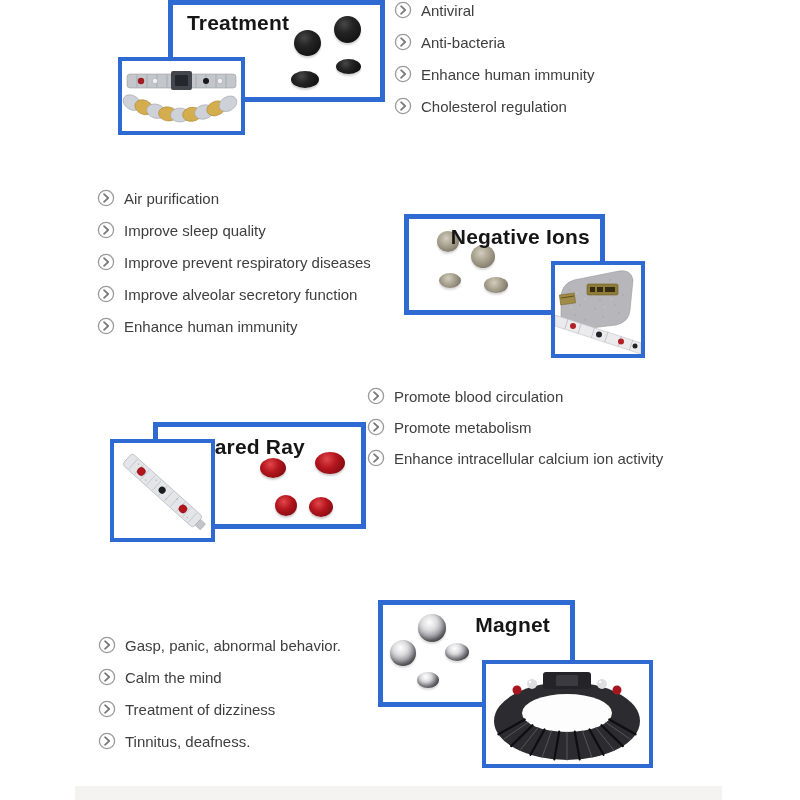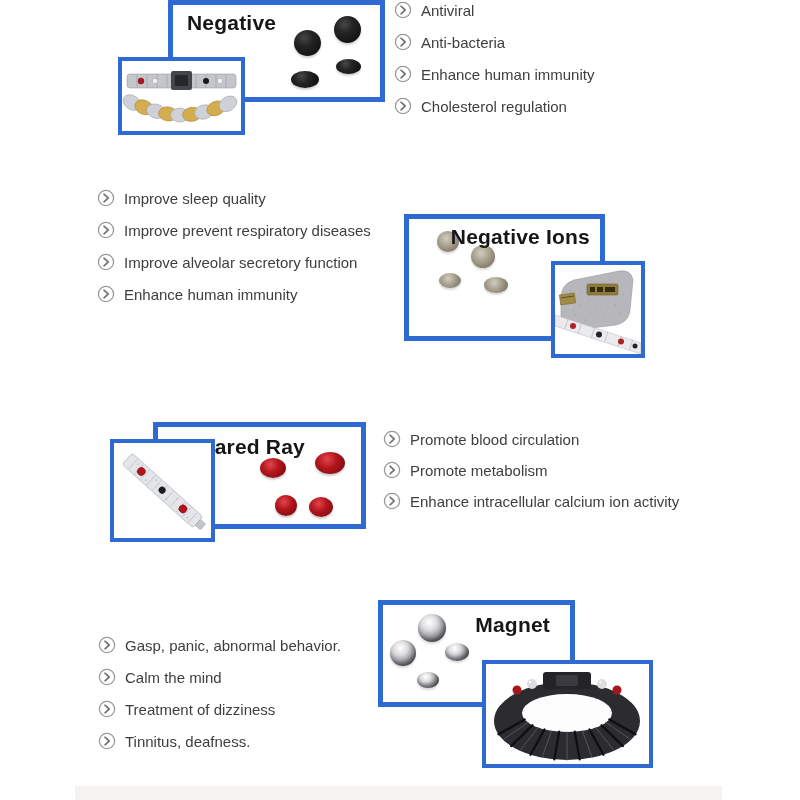--- a/index.html
+++ b/index.html
@@ -35,21 +35,21 @@
   .bead-tan{background:radial-gradient(circle at 42% 35%, #d2cdbd 0%, #a49d8b 45%, #7d7668 82%, #6b6456 100%);border-radius:50%;box-shadow:0 2px 2px rgba(0,0,0,0.15);}
   .bead-red{background:radial-gradient(circle at 40% 32%, #e0474b 0%, #b5161e 40%, #8a0d13 75%, #6e080d 100%);border-radius:50%;box-shadow:0 2px 2px rgba(0,0,0,0.2);}
   .bead-chrome{background:radial-gradient(circle at 40% 30%, #ffffff 0%, #dcdcde 30%, #9a9aa0 58%, #606066 82%, #48484e 100%);border-radius:50%;box-shadow:inset -2px -3px 4px rgba(0,0,0,0.35), 0 2px 2px rgba(0,0,0,0.15);}
   .bottom-band{position:absolute;left:75px;top:786px;width:647px;height:14px;background:#f4f3f2;z-index:0;}
   svg{display:block;}
 </style>
 </head>
 <body>
 
 <div class="panel" style="left:168px;top:0;width:217px;height:102px;">
-  <div class="panel-title" style="left:14px;top:6px;">Negative</div>
+  <div class="panel-title" style="left:14px;top:6px;">Treatment</div>
   <div>
     <div class="bead bead-black" style="left:121px;top:25px;width:27px;height:26px;"></div>
     <div class="bead bead-black" style="left:161px;top:11px;width:27px;height:27px;"></div>
     <div class="bead bead-black" style="left:118px;top:66px;width:28px;height:17px;"></div>
     <div class="bead bead-black" style="left:163px;top:54px;width:25px;height:15px;"></div>
   </div>
 </div>
 
 <div class="photo-box" style="left:118px;top:57px;width:127px;height:78px;">
   <svg width="119" height="70" viewBox="0 0 119 70">
@@ -110,20 +110,27 @@
     <span class="btext">Cholesterol regulation</span>
   </div>
 </div>
 
 <div class="blist" style="left:97px;top:188px;">
   <div class="benefit">
     <svg class="bicon" viewBox="0 0 18 18">
         <circle cx="9" cy="9" r="7.6" fill="none" stroke="#999" stroke-width="1.3"></circle>
         <path d="M7 5.2 L11.2 9 L7 12.8" fill="none" stroke="#777" stroke-width="1.7" stroke-linecap="round" stroke-linejoin="round"></path>
       </svg>
+    <span class="btext">Air purification</span>
+  </div>
+  <div class="benefit">
+    <svg class="bicon" viewBox="0 0 18 18">
+        <circle cx="9" cy="9" r="7.6" fill="none" stroke="#999" stroke-width="1.3"></circle>
+        <path d="M7 5.2 L11.2 9 L7 12.8" fill="none" stroke="#777" stroke-width="1.7" stroke-linecap="round" stroke-linejoin="round"></path>
+      </svg>
     <span class="btext">Improve sleep quality</span>
   </div>
   <div class="benefit">
     <svg class="bicon" viewBox="0 0 18 18">
         <circle cx="9" cy="9" r="7.6" fill="none" stroke="#999" stroke-width="1.3"></circle>
         <path d="M7 5.2 L11.2 9 L7 12.8" fill="none" stroke="#777" stroke-width="1.7" stroke-linecap="round" stroke-linejoin="round"></path>
       </svg>
     <span class="btext">Improve prevent respiratory diseases</span>
   </div>
   <div class="benefit">
@@ -135,21 +142,21 @@
   </div>
   <div class="benefit">
     <svg class="bicon" viewBox="0 0 18 18">
         <circle cx="9" cy="9" r="7.6" fill="none" stroke="#999" stroke-width="1.3"></circle>
         <path d="M7 5.2 L11.2 9 L7 12.8" fill="none" stroke="#777" stroke-width="1.7" stroke-linecap="round" stroke-linejoin="round"></path>
       </svg>
     <span class="btext">Enhance human immunity</span>
   </div>
 </div>
 
-<div class="panel" style="left:404px;top:214px;width:201px;height:127px;">
+<div class="panel" style="left:404px;top:214px;width:201px;height:101px;">
   <div class="panel-title" style="right:10px;top:6px;">Negative Ions</div>
   <div>
     <div class="bead bead-tan" style="left:28px;top:12px;width:22px;height:21px;"></div>
     <div class="bead bead-tan" style="left:62px;top:26px;width:24px;height:23px;"></div>
     <div class="bead bead-tan" style="left:30px;top:54px;width:22px;height:15px;"></div>
     <div class="bead bead-tan" style="left:75px;top:58px;width:24px;height:16px;"></div>
   </div>
 </div>
 
 <div class="photo-box" style="left:551px;top:261px;width:94px;height:97px;">
@@ -238,21 +245,21 @@
           <circle cx="85" cy="51" r="0.8"></circle>
       </g>
       <circle cx="20" cy="47.5" r="4" fill="#b3141c" stroke="#7d0d12" stroke-width="0.5"></circle>
       <circle cx="48" cy="47.5" r="3.5" fill="#1c1c1f"></circle>
       <circle cx="76" cy="47.5" r="4" fill="#b3141c" stroke="#7d0d12" stroke-width="0.5"></circle>
       <rect x="96" y="43.5" width="7" height="8" rx="1" fill="#c3c5c9" stroke="#9ea1a7" stroke-width="0.5"></rect>
     </g>
   </svg>
 </div>
 
-<div class="blist tight" style="left:383px;top:386px;margin-top:43px;">
+<div class="blist tight" style="left:367px;top:386px;">
   <div class="benefit">
     <svg class="bicon" viewBox="0 0 18 18">
         <circle cx="9" cy="9" r="7.6" fill="none" stroke="#999" stroke-width="1.3"></circle>
         <path d="M7 5.2 L11.2 9 L7 12.8" fill="none" stroke="#777" stroke-width="1.7" stroke-linecap="round" stroke-linejoin="round"></path>
       </svg>
     <span class="btext">Promote blood circulation</span>
   </div>
   <div class="benefit">
     <svg class="bicon" viewBox="0 0 18 18">
         <circle cx="9" cy="9" r="7.6" fill="none" stroke="#999" stroke-width="1.3"></circle>

